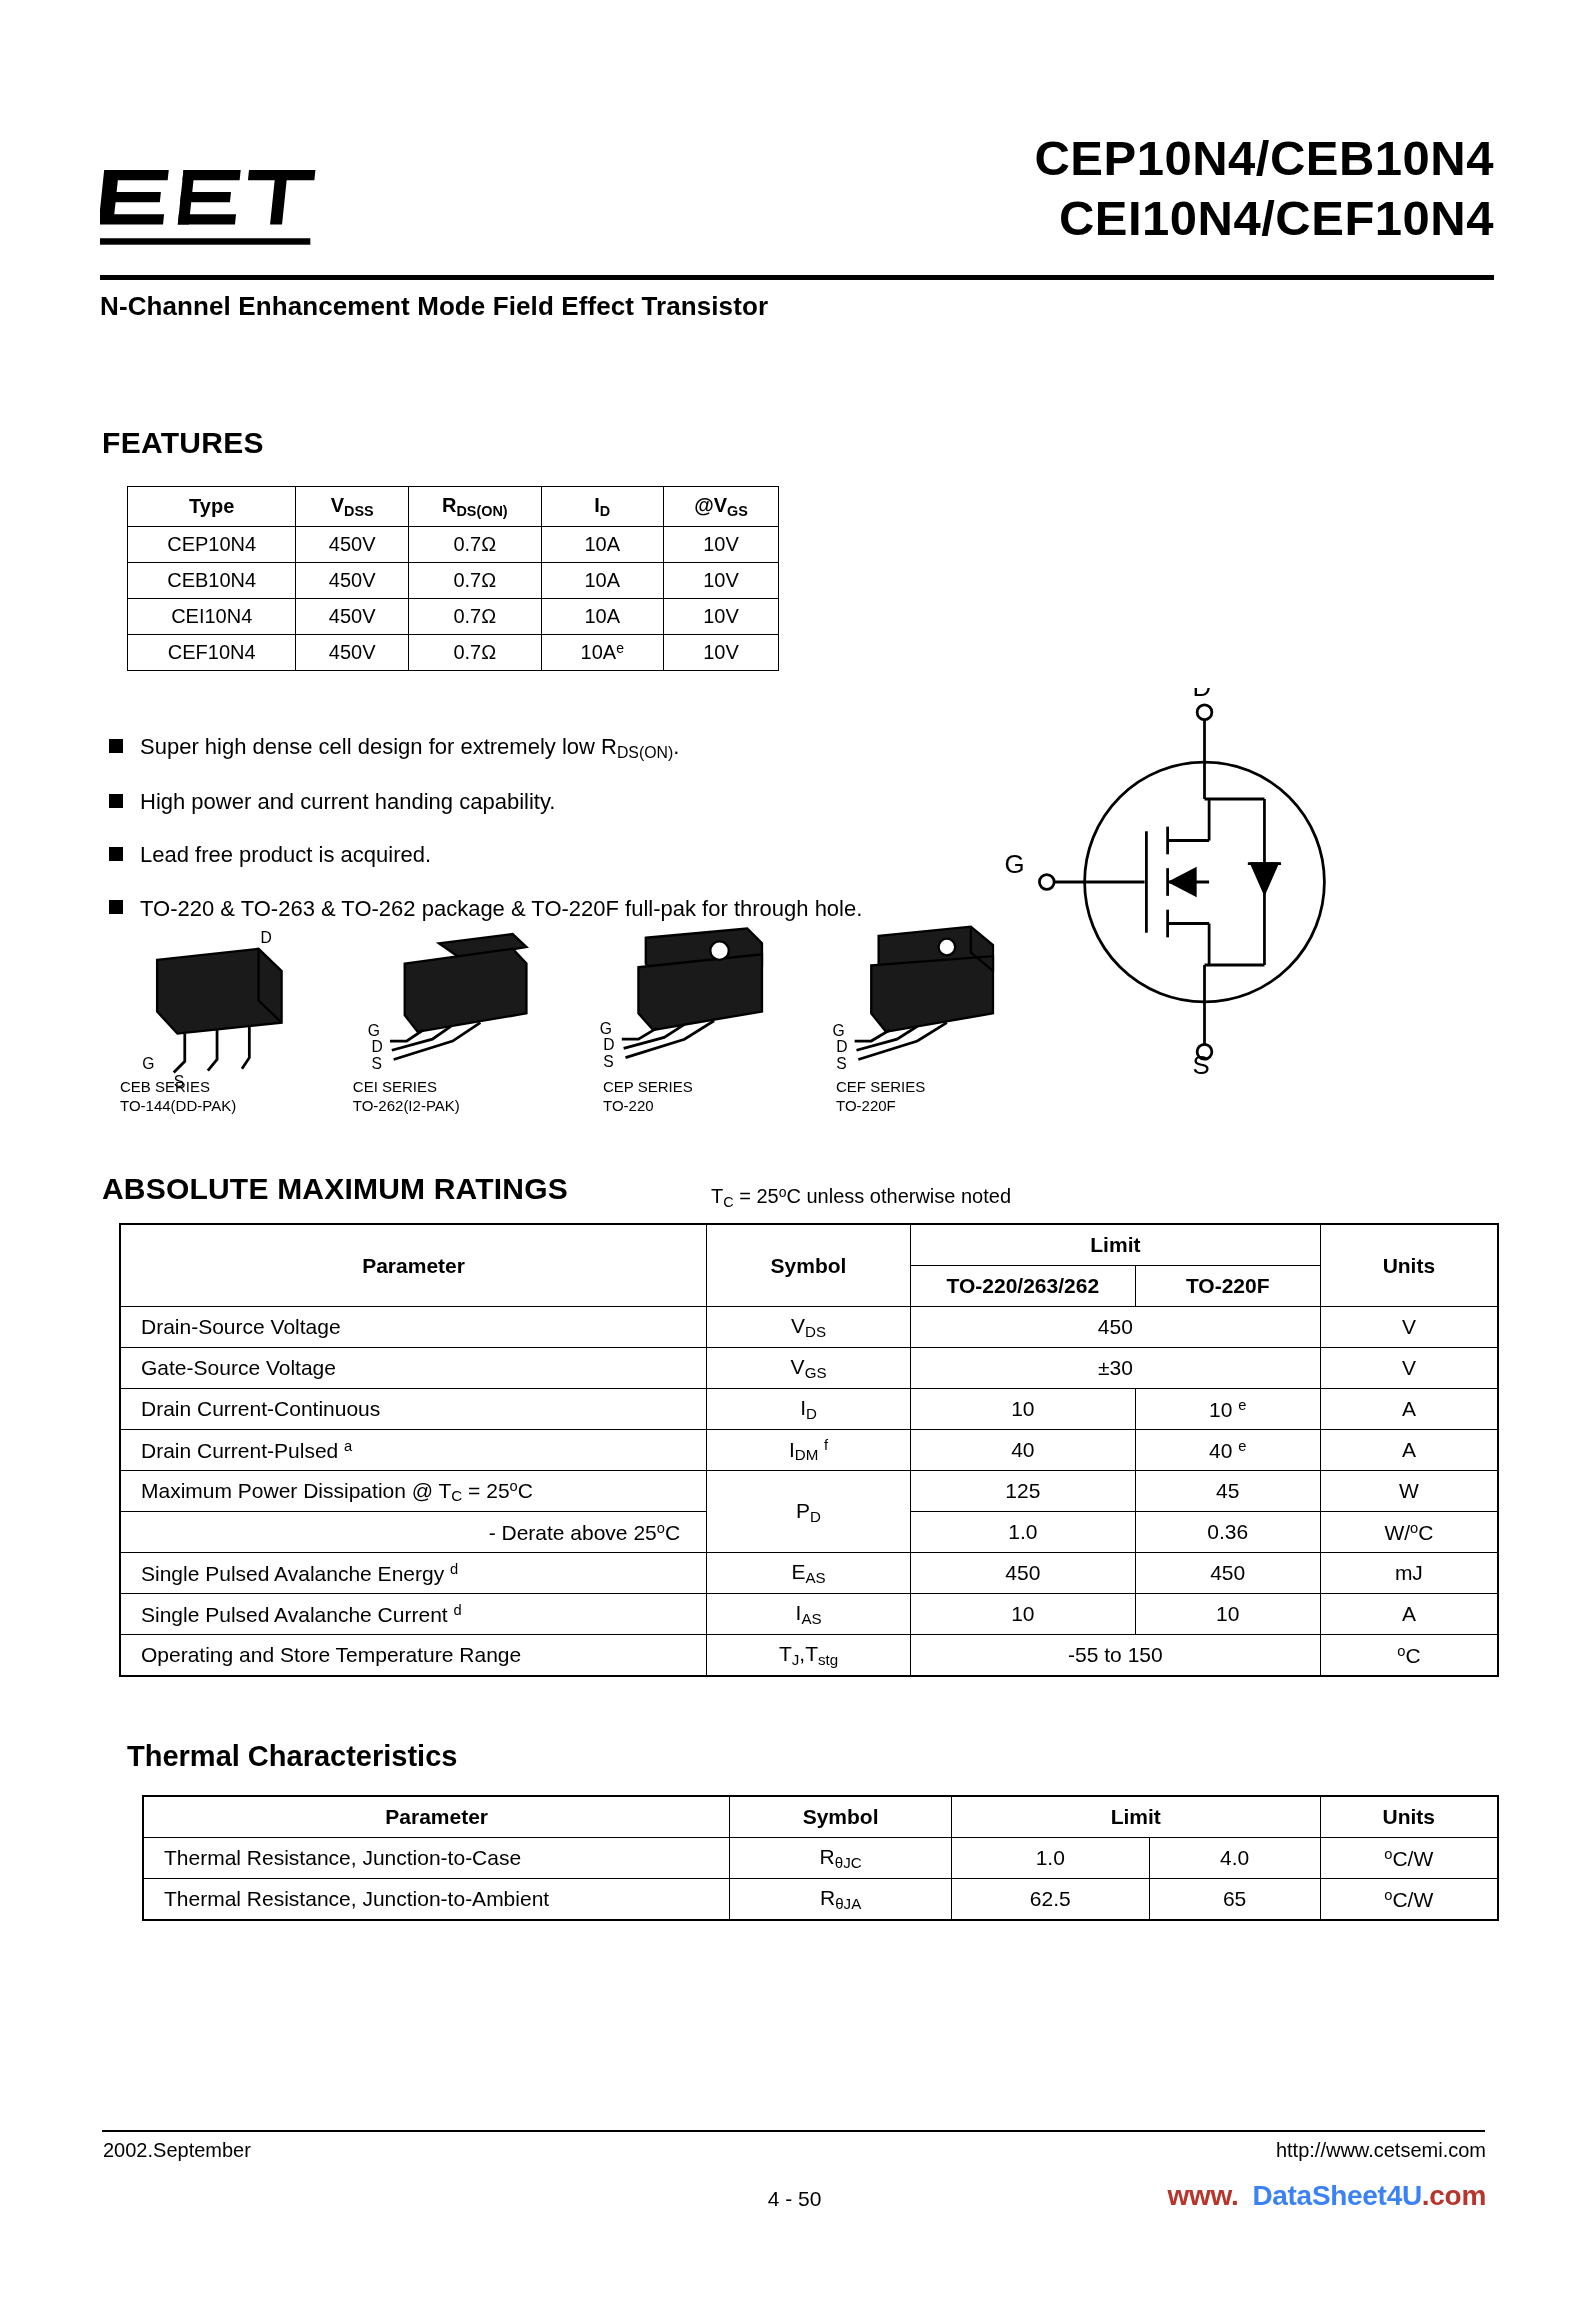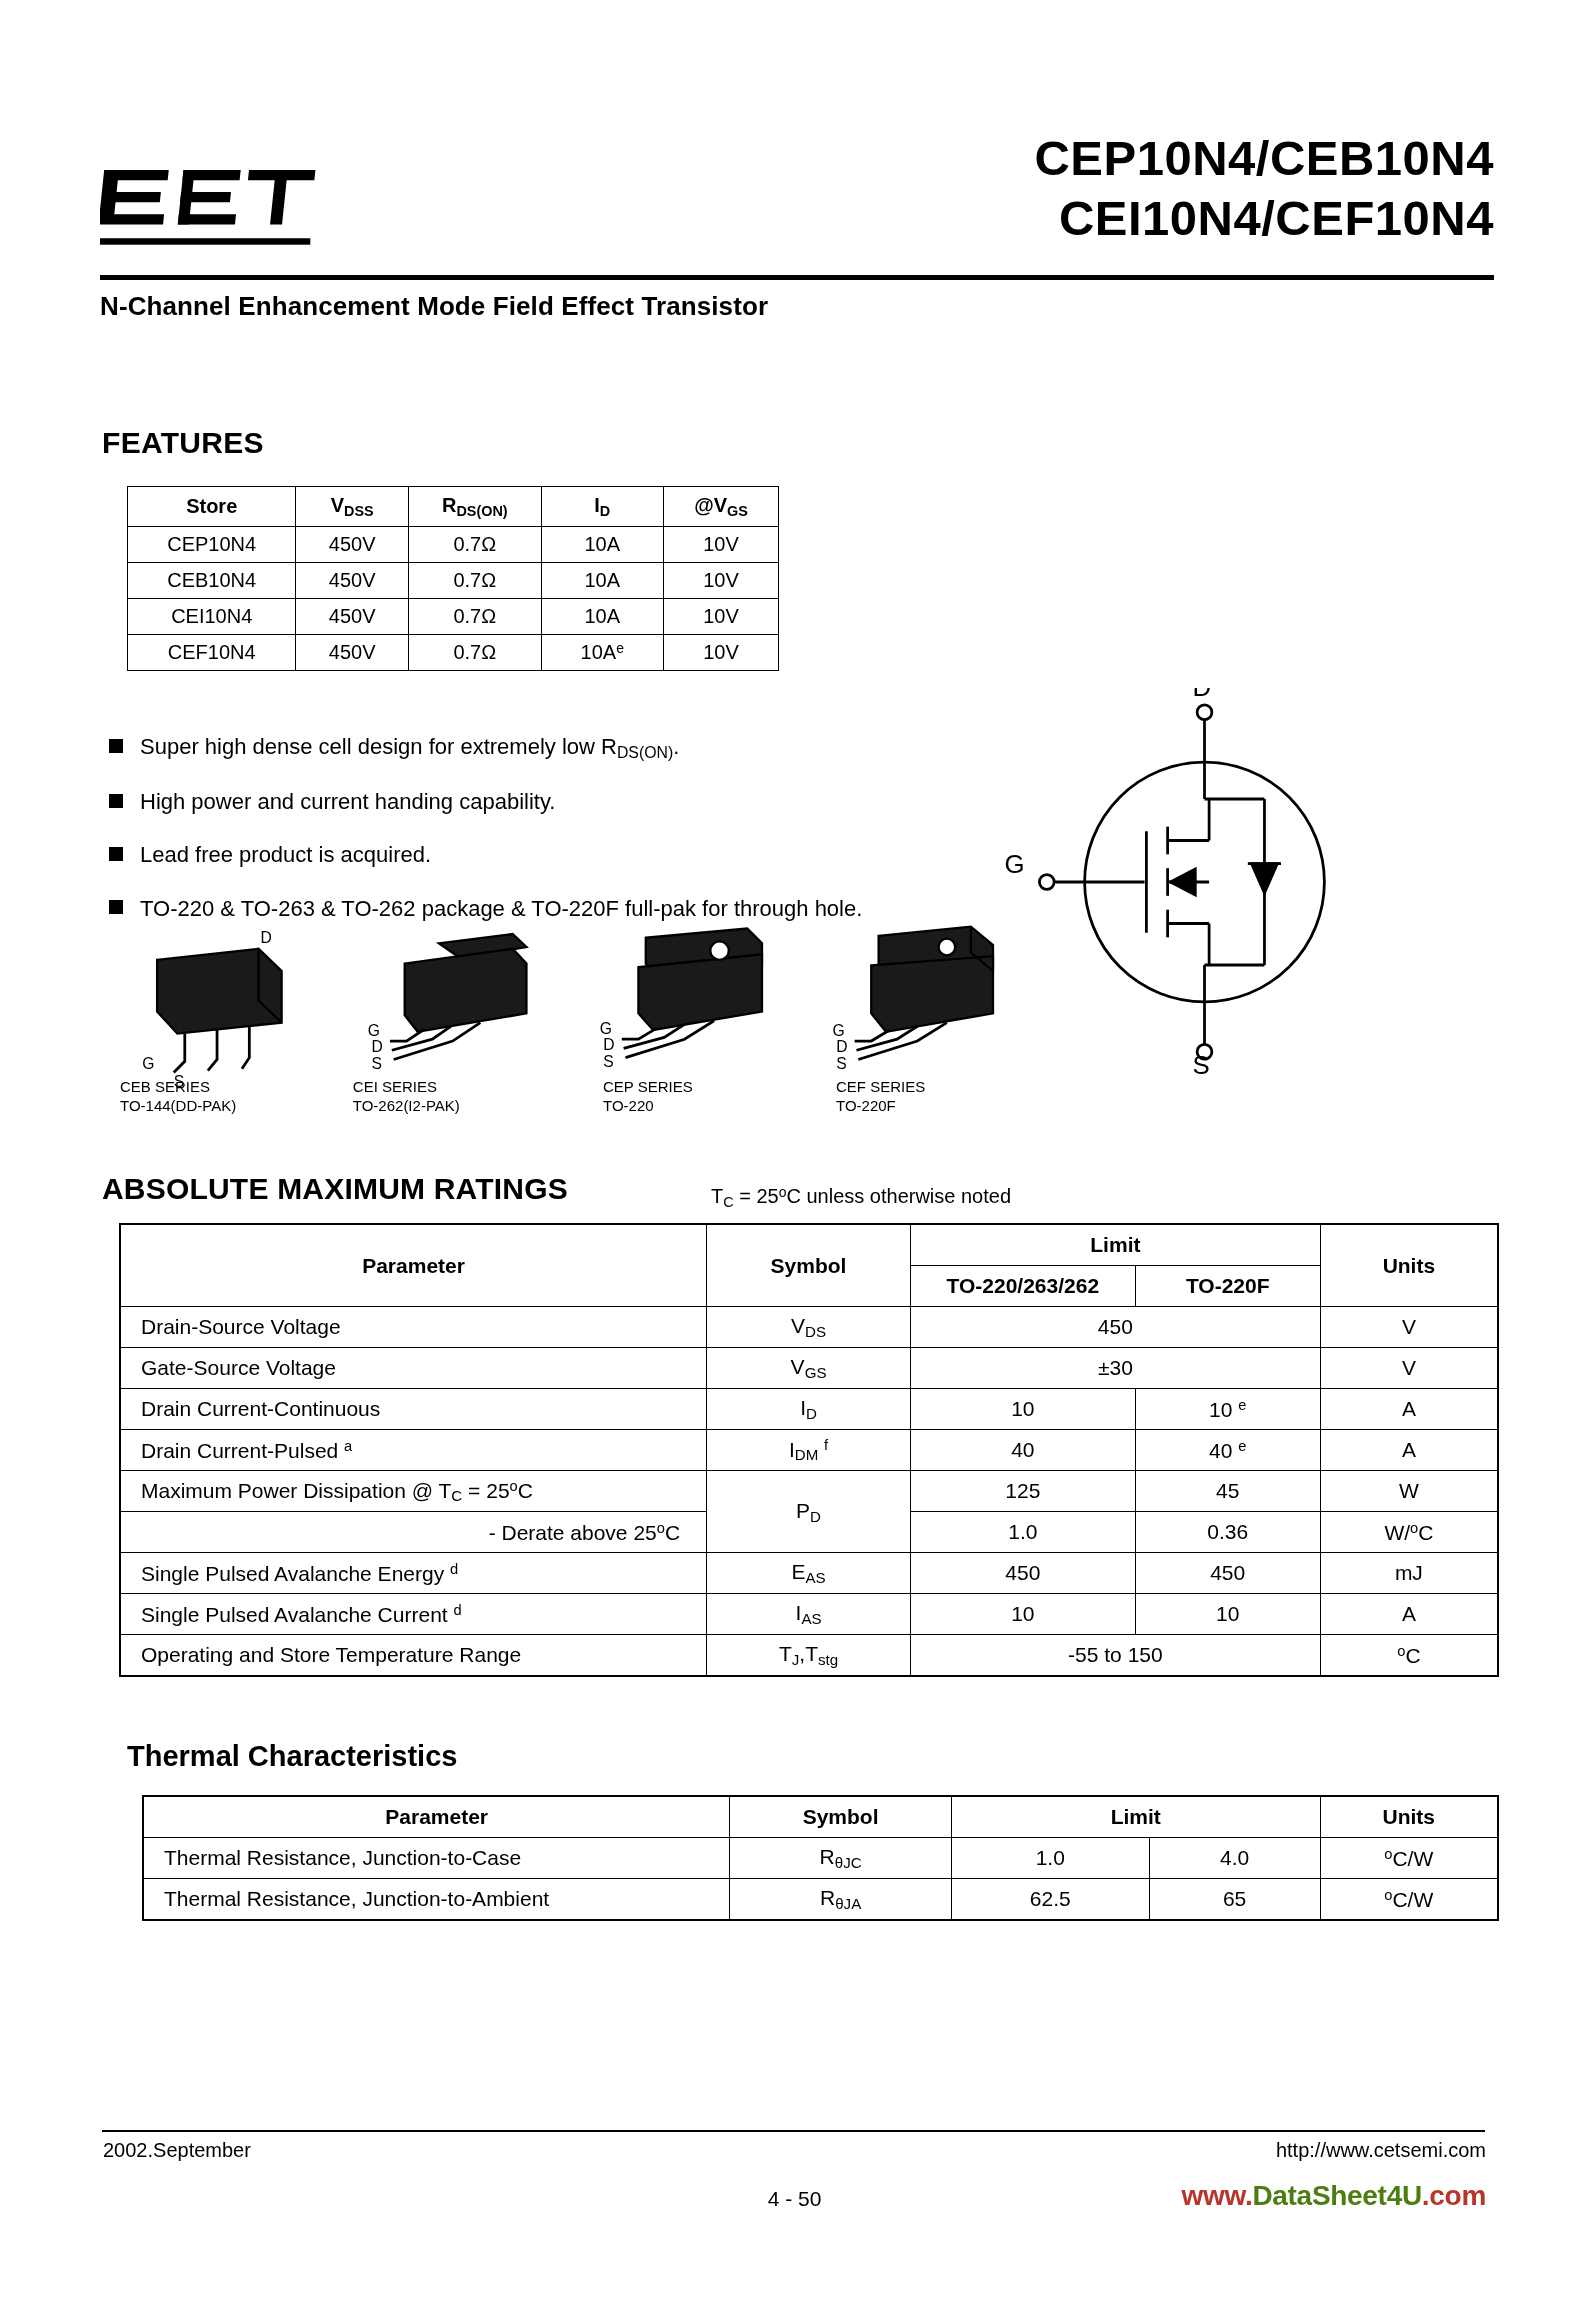--- a/index.html
+++ b/index.html
@@ -259,21 +259,21 @@
   .watermark {
     position: absolute;
     right: 103px;
     top: 2180px;
     font-size: 28px;
     font-weight: bold;
     color: #b8352c;
     letter-spacing: -0.3px;
     white-space: nowrap;
   }
-  .watermark .w2 { color: #4d7c0f; }
+  .watermark .w2 { color: #3b82f6; margin-left: 14px; }
 </style>
 </head>
 <body>
 
 <div class="page">
 
   <div class="header">
     <div class="logo">
       <svg width="226" height="97" viewBox="0 0 245 105" xmlns="http://www.w3.org/2000/svg">
         <g fill="#000">
@@ -298,21 +298,21 @@
     </div>
     <div class="header-rule"></div>
     <div class="subtitle">N-Channel Enhancement Mode Field Effect Transistor</div>
   </div>
 
   <div class="sect-features">FEATURES</div>
 
   <table class="ftable">
     <thead>
       <tr>
-        <th class="c0">Store</th>
+        <th class="c0">Type</th>
         <th class="c1">V<sub>DSS</sub></th>
         <th class="c2">R<sub>DS(ON)</sub></th>
         <th class="c3">I<sub>D</sub></th>
         <th class="c4">@V<sub>GS</sub></th>
       </tr>
     </thead>
     <tbody>
       <tr>
         <td>CEP10N4</td>
         <td>450V</td>

